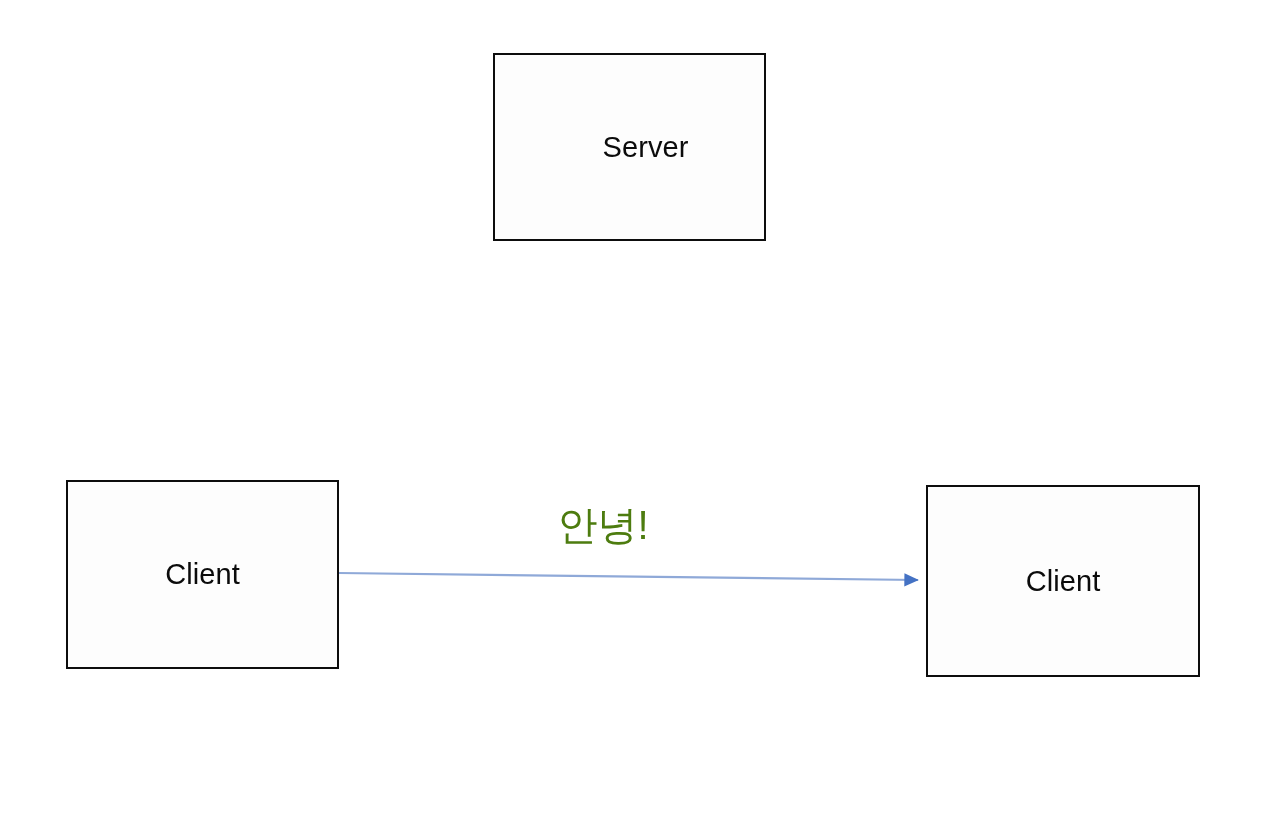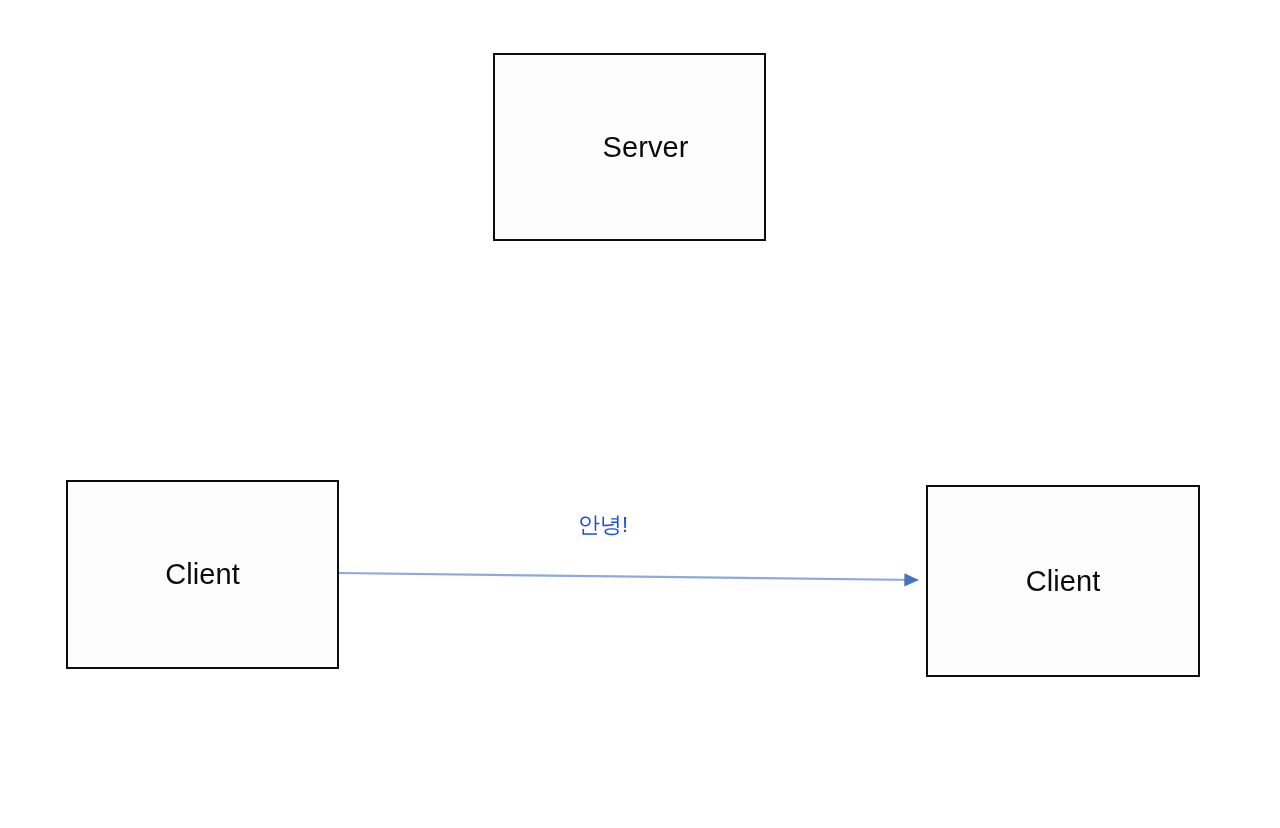--- a/index.html
+++ b/index.html
@@ -55,23 +55,23 @@
   #edge-layer {
     position: absolute;
     left: 0;
     top: 0;
     width: 1280px;
     height: 828px;
     pointer-events: none;
   }
   .edge-label {
     position: absolute;
-    font-size: 22px;
+    font-size: 40px;
     line-height: 1;
-    color: #1d4ed8;
+    color: #4d7c0f;
     white-space: nowrap;
     transform: translate(-50%, -50%);
   }
   #edge-label-greeting {
     left: 603px;
     top: 525px;
   }
 </style>
 </head>
 <body>

